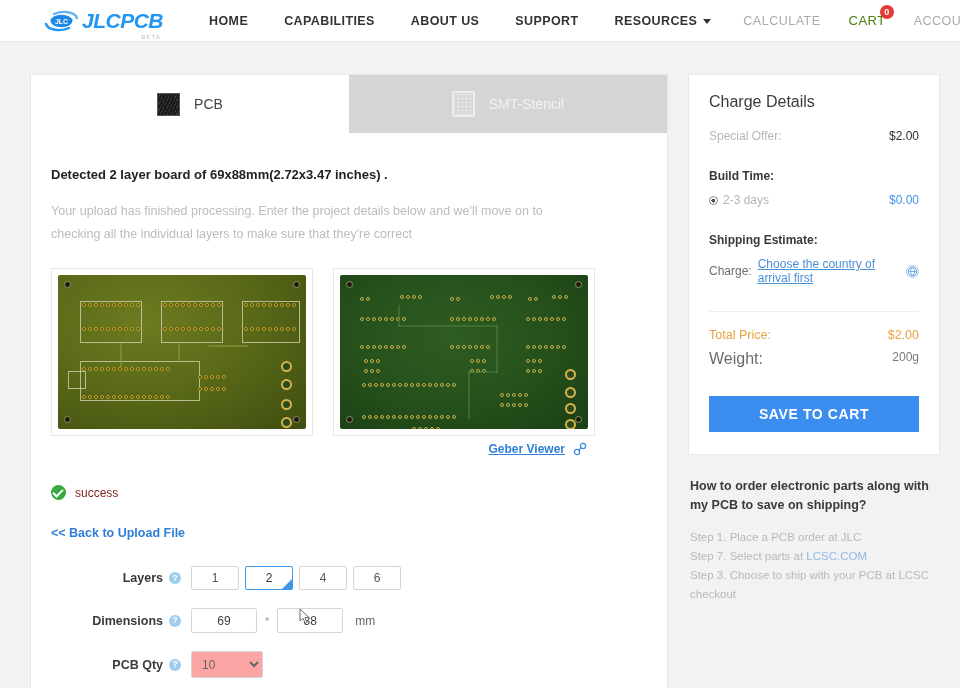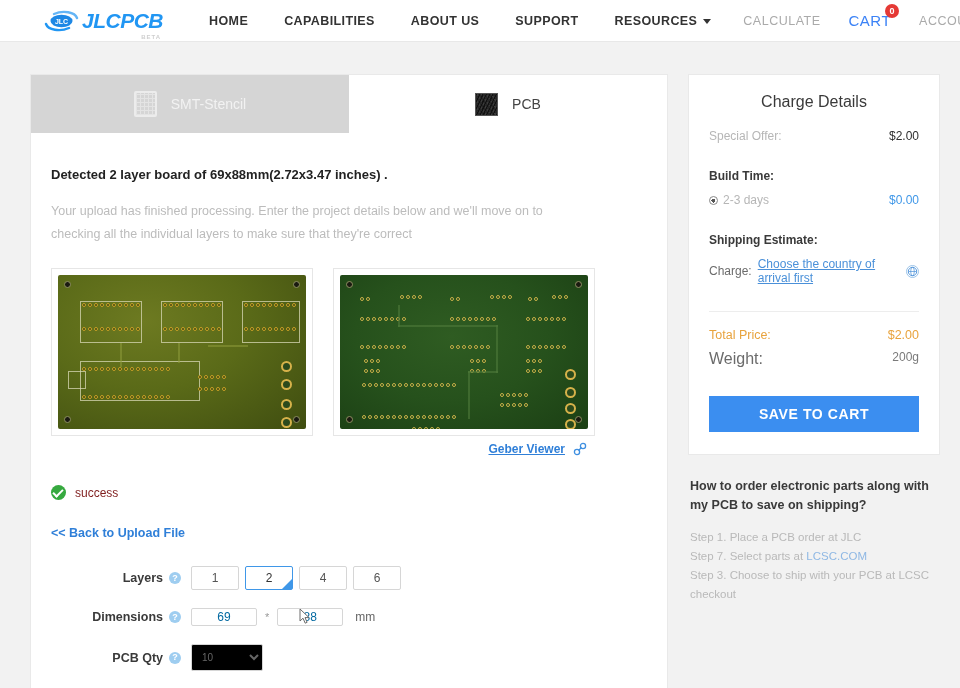--- a/index.html
+++ b/index.html
@@ -72,21 +72,21 @@
   .nav-item.has-caret::after {
     content: "";
     display: inline-block;
     margin-left: 6px;
     border-left: 4px solid transparent;
     border-right: 4px solid transparent;
     border-top: 5px solid #333;
     vertical-align: middle;
   }
   .cart-wrap { position: relative; padding: 0 14px; cursor: pointer; }
-  .cart-label { font-size: 15px; color: #3b82f6; letter-spacing: 0.5px; }
+  .cart-label { font-size: 13px; color: #4d7c0f; letter-spacing: 0.5px; }
   .cart-badge {
     position: absolute;
     top: -8px;
     right: 6px;
     background: #e53935;
     color: #fff;
     font-size: 9px;
     font-weight: bold;
     width: 14px; height: 14px;
     border-radius: 50%;
@@ -310,55 +310,54 @@
   .opt.selected::after {
     content: "";
     position: absolute;
     right: 0; bottom: 0;
     width: 0; height: 0;
     border-bottom: 10px solid #3f97e8;
     border-left: 10px solid transparent;
   }
   .dim-input {
     width: 66px;
-    height: 18px;
+    height: 25px;
     border: 1px solid #d6d6d6;
     border-radius: 2px;
     background: #fff;
     text-align: center;
     font-size: 12px;
-    color: #0369a1;
+    color: #404040;
     font-family: "Liberation Sans", sans-serif;
   }
   .dim-star { margin: 0 8px; color: #999; font-size: 11px; }
   .dim-unit { margin-left: 12px; font-size: 12px; color: #666; }
   .qty-select {
     width: 72px;
     height: 27px;
     border: 1px solid #d6d6d6;
     border-radius: 2px;
-    background: #000000;
-    font-size: 10px;
+    background: #fca5a5;
+    font-size: 12px;
     color: #666;
     padding: 0 6px;
     font-family: "Liberation Sans", sans-serif;
     cursor: pointer;
   }
 
   
   .charge-card {
     background: #fff;
     border: 1px solid #e9e9e9;
     padding: 18px 20px 22px 20px;
   }
   .charge-title {
     font-size: 16px;
     color: #3a3a3a;
     margin-bottom: 18px;
-    text-align: center;
   }
   .c-row {
     display: flex;
     justify-content: space-between;
     align-items: center;
     font-size: 12px;
     margin-bottom: 8px;
     margin-top: 13px;
   }
   .c-key { color: #b6b6b6; }
@@ -475,27 +474,27 @@
     <div class="nav-item muted">ACCOUNT</div>
   </div>
 
 </div>
 
 <div class="page">
 
   <div class="main-panel">
 
     <div class="tabs">
+      <div class="tab active">
+        <span class="tab-icon-pcb"></span>
+        <span>PCB</span>
+      </div>
       <div class="tab inactive">
         <span class="tab-icon-smt"></span>
         <span>SMT-Stencil</span>
-      </div>
-      <div class="tab active">
-        <span class="tab-icon-pcb"></span>
-        <span>PCB</span>
       </div>
     </div>
 
     <div class="content">
 
       <div class="detect-line">Detected 2 layer board of 69x88mm(2.72x3.47 inches) .</div>
       <div class="detect-desc">Your upload has finished processing. Enter the project details below and we'll move on to checking all the individual layers to make sure that they're correct</div>
 
       <div class="previews">
 

